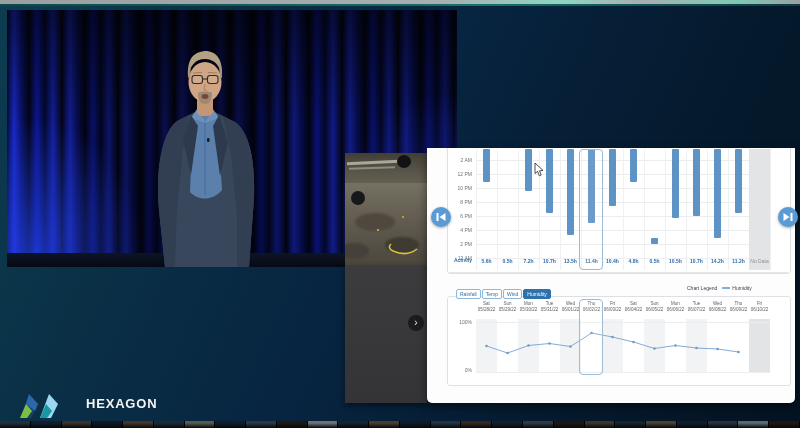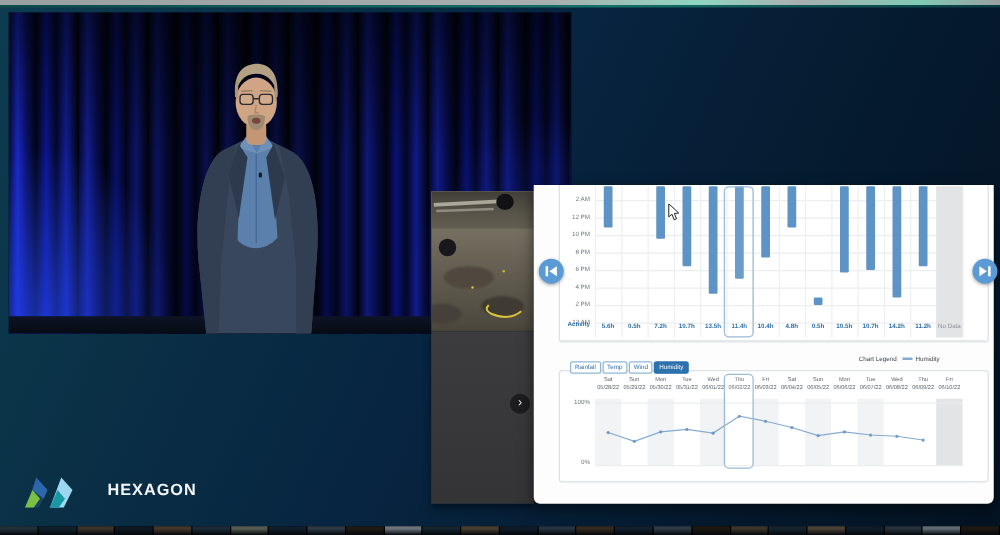--- a/index.html
+++ b/index.html
@@ -56,21 +56,21 @@
   #legend .dash{display:inline-block;width:8px;height:2px;background:#85abd3;vertical-align:middle;margin:0 2px 1px 5px;}
 
   .date-label{position:absolute;width:21px;text-align:center;font-size:4.5px;line-height:5.5px;color:#595f66;}
   .shade-col{position:absolute;background:#f2f3f5;}
   .pct-label{position:absolute;font-size:5px;color:#6d7379;text-align:right;width:20px;transform:translateY(-50%);}
 
   .skip-btn{position:absolute;width:20px;height:20px;border-radius:50%;background:#5b9bd5;box-shadow:0 1px 3px rgba(0,0,0,.35);cursor:pointer;}
   .skip-btn svg{position:absolute;left:4px;top:4px;}
 
   
-  #hexagon-logo{left:16px;top:380px;width:200px;height:28px;}
+  #hexagon-logo{left:16px;top:392px;width:200px;height:28px;}
   #logo-text{position:absolute;left:70px;top:4px;font-size:13px;font-weight:bold;color:#f3f5f6;letter-spacing:.8px;}
 
   
   #filmstrip{left:0;top:421px;width:800px;height:7px;display:flex;background:#000;cursor:pointer;}
   #filmstrip div{flex:1;margin-right:1px;}
 
   #cursor{left:534px;top:163px;}
 </style>
 </head>
 <body>

